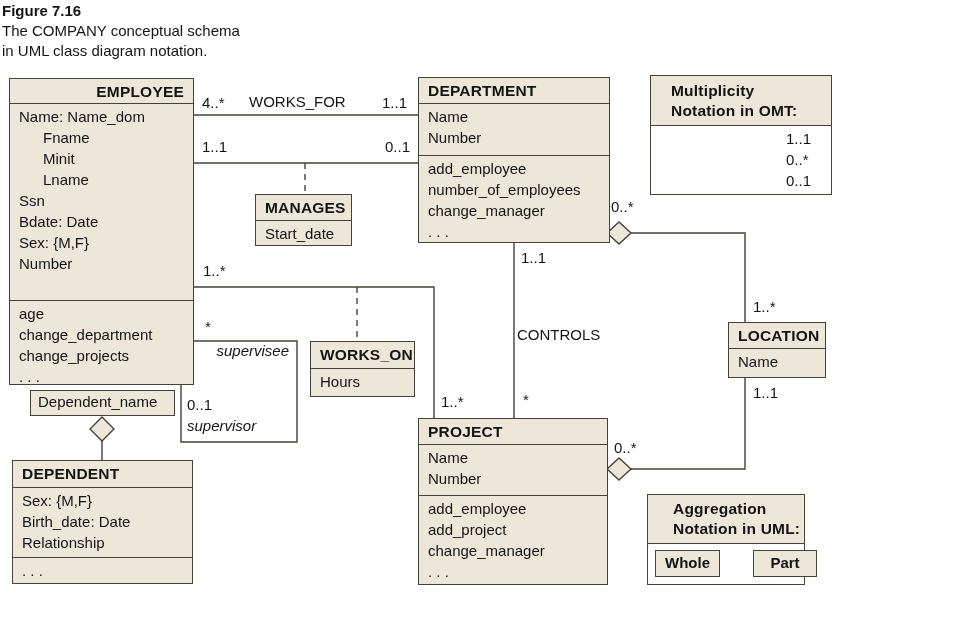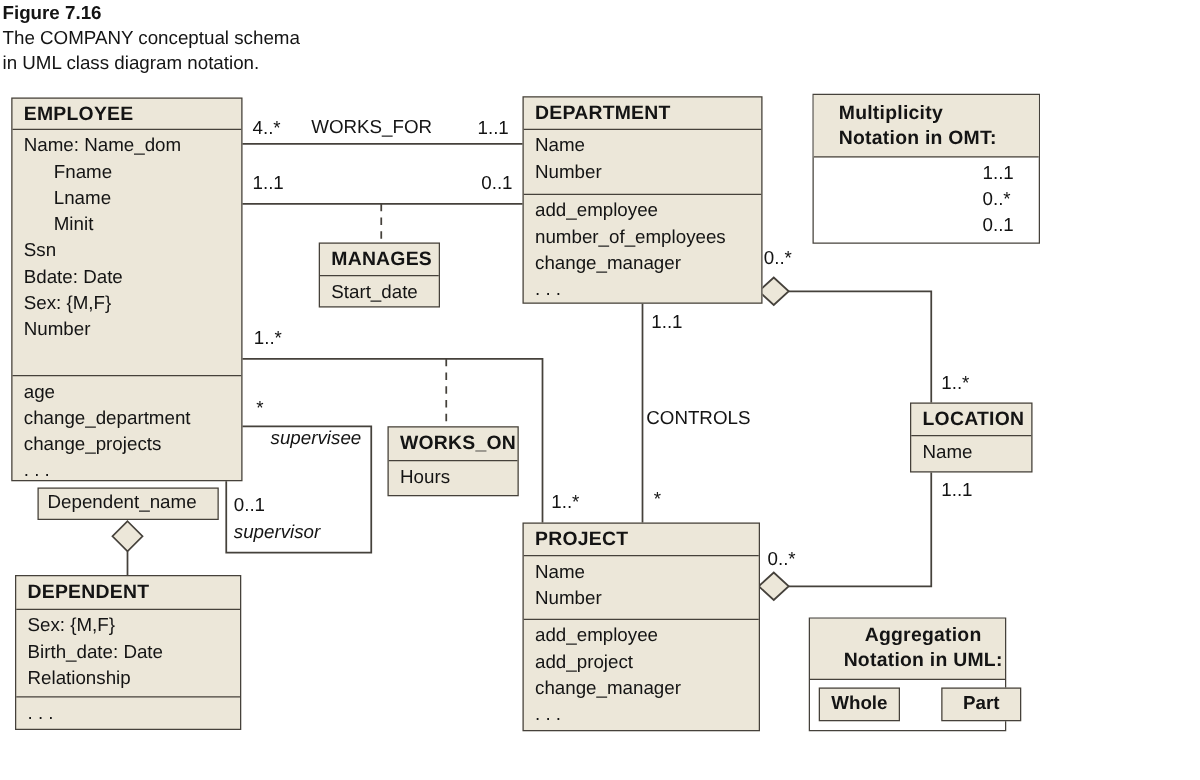--- a/index.html
+++ b/index.html
@@ -77,26 +77,26 @@
   <line class="ln" x1="747" y1="564" x2="754" y2="564"></line>
 </svg>
 
 <div class="figtitle">
   <div class="b">Figure 7.16</div>
   <div>The COMPANY conceptual schema</div>
   <div>in UML class diagram notation.</div>
 </div>
 
 <div class="box" style="left:9px;top:78px;width:185px;height:307px;">
-  <div class="hdr" style="height:25px;">EMPLOYEE</div>
+  <div class="hdr" style="height:25px;text-align:right;">EMPLOYEE</div>
   <div class="sec" style="height:197px;">
     <div>Name: Name_dom</div>
     <div class="ind">Fname</div>
+    <div class="ind">Minit</div>
     <div class="ind">Lname</div>
-    <div class="ind">Minit</div>
     <div>Ssn</div>
     <div>Bdate: Date</div>
     <div>Sex: {M,F}</div>
     <div>Number</div>
   </div>
   <div class="sec last">
     <div>age</div>
     <div>change_department</div>
     <div>change_projects</div>
     <div>. . .</div>
@@ -163,21 +163,21 @@
 <div class="box legend" style="left:650px;top:75px;width:182px;height:120px;">
   <div class="hdr" style="height:50px;padding:5px 0 0 20px;">
     <div>Multiplicity</div>
     <div>Notation in OMT:</div>
   </div>
 </div>
 <div class="lbl" style="left:786px;top:131px;">1..1</div>
 <div class="lbl" style="left:786px;top:152px;">0..*</div>
 <div class="lbl" style="left:786px;top:173px;">0..1</div>
 
-<div class="box legend" style="left:647px;top:494px;width:158px;height:91px;text-align:center;">
+<div class="box legend" style="left:647px;top:494px;width:158px;height:91px;">
   <div class="hdr" style="height:49px;padding:4px 0 0 25px;">
     <div>Aggregation</div>
     <div>Notation in UML:</div>
   </div>
 </div>
 <div class="mini" style="left:655px;top:550px;width:65px;height:27px;">Whole</div>
 <div class="mini" style="left:753px;top:550px;width:64px;height:27px;">Part</div>
 
 <div class="lbl" style="left:202px;top:95px;">4..*</div>
 <div class="lbl" style="left:249px;top:94px;">WORKS_FOR</div>

